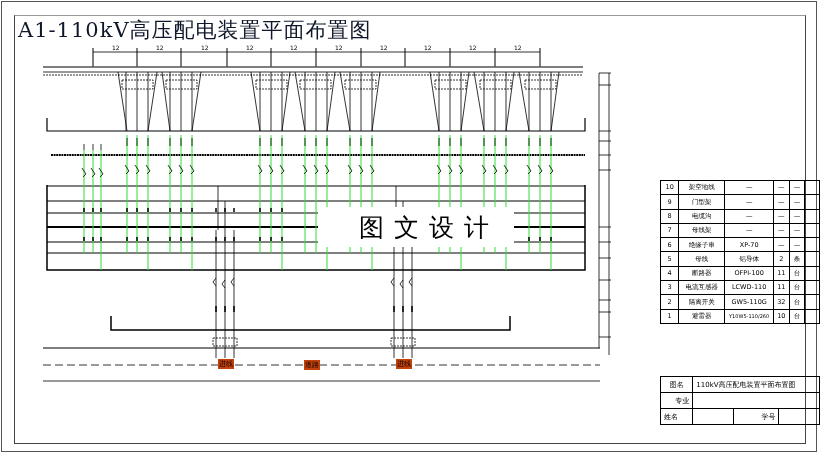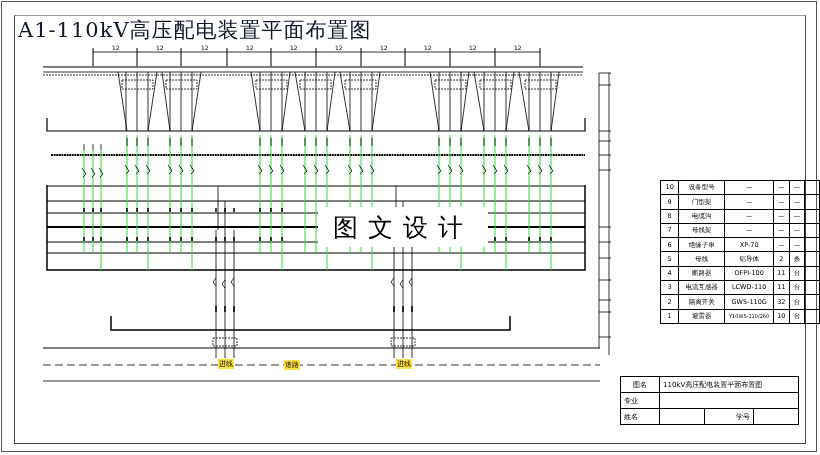--- a/index.html
+++ b/index.html
@@ -1,26 +1,26 @@
 <!DOCTYPE html>
 <html><head>
 <meta charset="utf-8">
 <style>
   html,body{margin:0;padding:0;background:#fff;}
   body{width:820px;height:455px;position:relative;overflow:hidden;font-family:"DejaVu Sans",sans-serif;}
   .outer-frame{position:absolute;left:1px;top:1px;width:816px;height:451px;border:1px solid #555;box-sizing:border-box;}
   .inner-frame{position:absolute;left:14px;top:15px;width:792px;height:429px;border:1px solid #444;border-top-color:#999;box-sizing:border-box;}
   .title{position:absolute;left:18px;top:16px;color:#0f172a;font-size:21px;font-family:"DejaVu Serif",serif;letter-spacing:1px;white-space:nowrap;}
   svg.dwg{position:absolute;left:0;top:0;}
-  .wm{position:absolute;left:318px;top:207px;width:170px;height:40px;background:#fff;display:flex;align-items:center;justify-content:center;font-size:25px;letter-spacing:10px;font-family:Liberation Sans, sans-serif;color:#000;}
+  .wm{position:absolute;left:318px;top:207px;width:170px;height:40px;background:#fff;display:flex;align-items:center;justify-content:center;font-size:25px;letter-spacing:10px;font-family:Liberation Sans, sans-serif;color:#000;padding-left:26px;}
   table.bom{position:absolute;left:652px;top:180px;border-collapse:collapse;font-size:6.5px;color:#000;margin-left:8px;}
   table.bom td{border:1px solid #000;height:13.3px;padding:0 2px;text-align:center;white-space:nowrap;line-height:1;}
-  table.tb{position:absolute;left:620px;top:376px;border-collapse:collapse;font-size:7px;color:#000;}
+  table.tb{position:absolute;left:660px;top:376px;border-collapse:collapse;font-size:7px;color:#000;}
   table.tb td{border:1px solid #000;height:15px;padding:0 3px;white-space:nowrap;}
-  .lbl{position:absolute;font-size:7px;color:#000;background:#fde047;padding:0 1px;}
+  .lbl{position:absolute;font-size:7px;color:#000;background:#c2410c;padding:0 1px;}
 </style>
 </head>
 <body>
 
 <div class="outer-frame"></div>
 <div class="inner-frame"></div>
 <div class="title">A1-110kV高压配电装置平面布置图</div>
 
 <svg class="dwg" width="820" height="455" xmlns="http://www.w3.org/2000/svg">
   <g stroke="#000" stroke-width="1" fill="none">
@@ -197,28 +197,28 @@
   <g stroke="#000" fill="none" stroke-width="0.8">
     <line x1="599" y1="73" x2="599" y2="348"></line>
     <line x1="609" y1="73" x2="609" y2="355"></line>
     <path d="M599 73 h12 M599 85 h12 M599 131 h12 M599 141 h12 M599 155 h12 M599 170 h12 M599 227 h12 M599 242 h12 M599 258 h12 M599 280 h12 M599 300 h12 M599 312 h12 M599 337 h12"></path>
   </g>
 </svg>
 
 <div class="wm">图文设计</div>
 
 <span class="lbl" style="left:218px;top:359px;">进线</span>
-<span class="lbl" style="left:284px;top:360px;">道路</span>
+<span class="lbl" style="left:304px;top:360px;">道路</span>
 <span class="lbl" style="left:396px;top:359px;">进线</span>
 
 <table class="bom">
   <tbody>
     <tr>
       <td style="width:14px">10</td>
-      <td style="width:42px">设备型号</td>
+      <td style="width:42px">架空地线</td>
       <td style="width:44px">—</td>
       <td style="width:11px">—</td>
       <td style="width:11px">—</td>
       <td style="width:11px"></td>
     </tr>
     <tr>
       <td>9</td>
       <td>门型架</td>
       <td>—</td>
       <td>—</td>
@@ -292,21 +292,21 @@
   </tbody>
 </table>
 
 <table class="tb">
   <tbody>
     <tr>
       <td style="width:32px;text-align:center">图名</td>
       <td colspan="3" style="width:118px">110kV高压配电装置平面布置图</td>
     </tr>
     <tr>
-      <td style="text-align:left">专业</td>
+      <td style="text-align:right">专业</td>
       <td colspan="3"></td>
     </tr>
     <tr>
       <td style="text-align:left">姓名</td>
       <td style="width:38px"></td>
       <td style="width:42px;text-align:right">学号</td>
       <td style="width:38px"></td>
     </tr>
   </tbody>
 </table>

